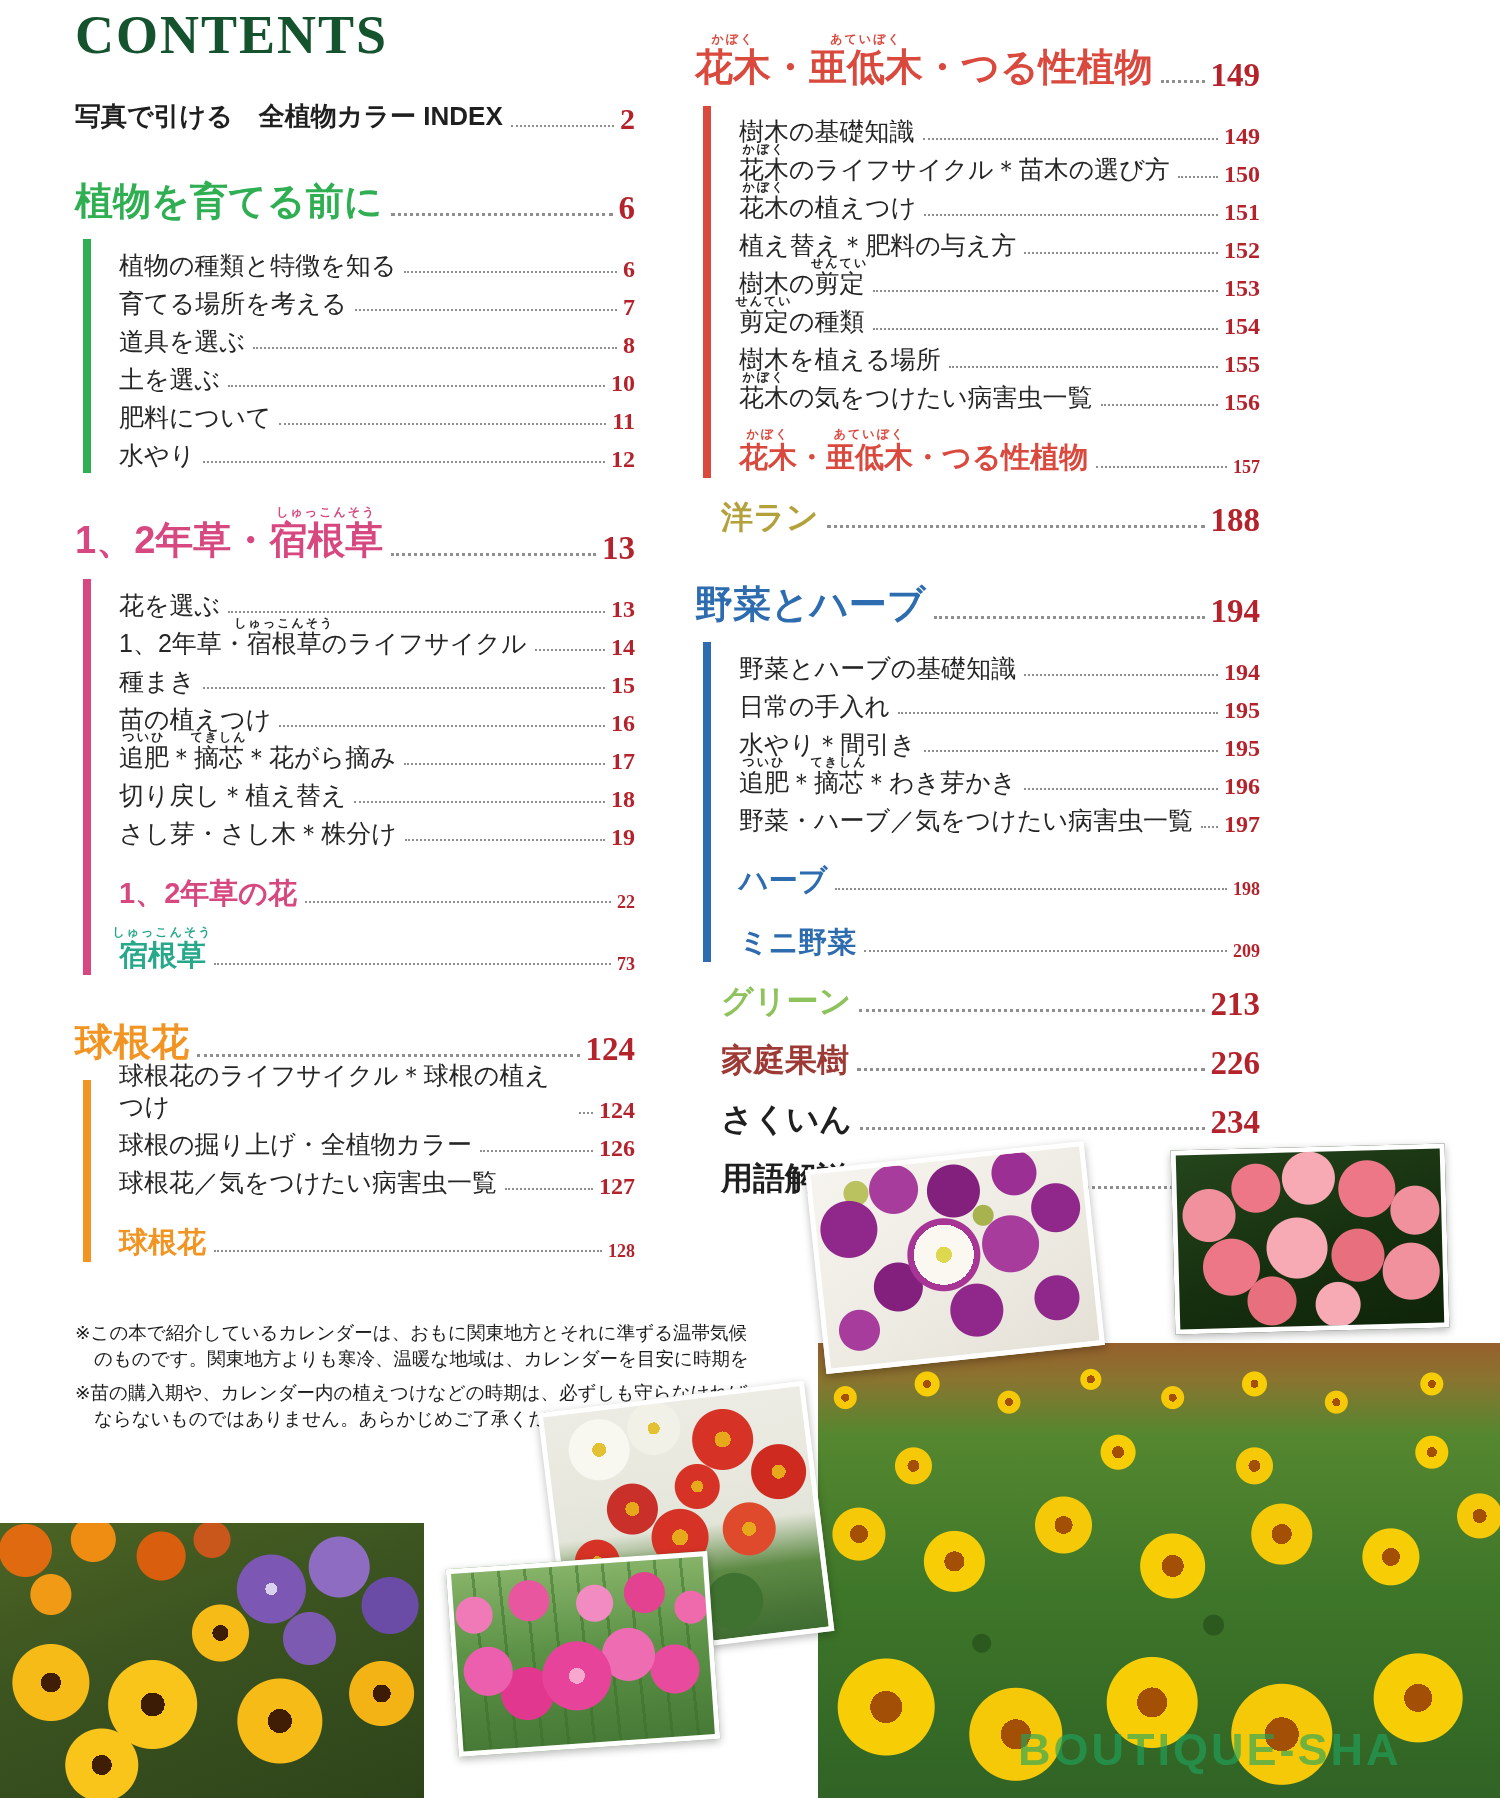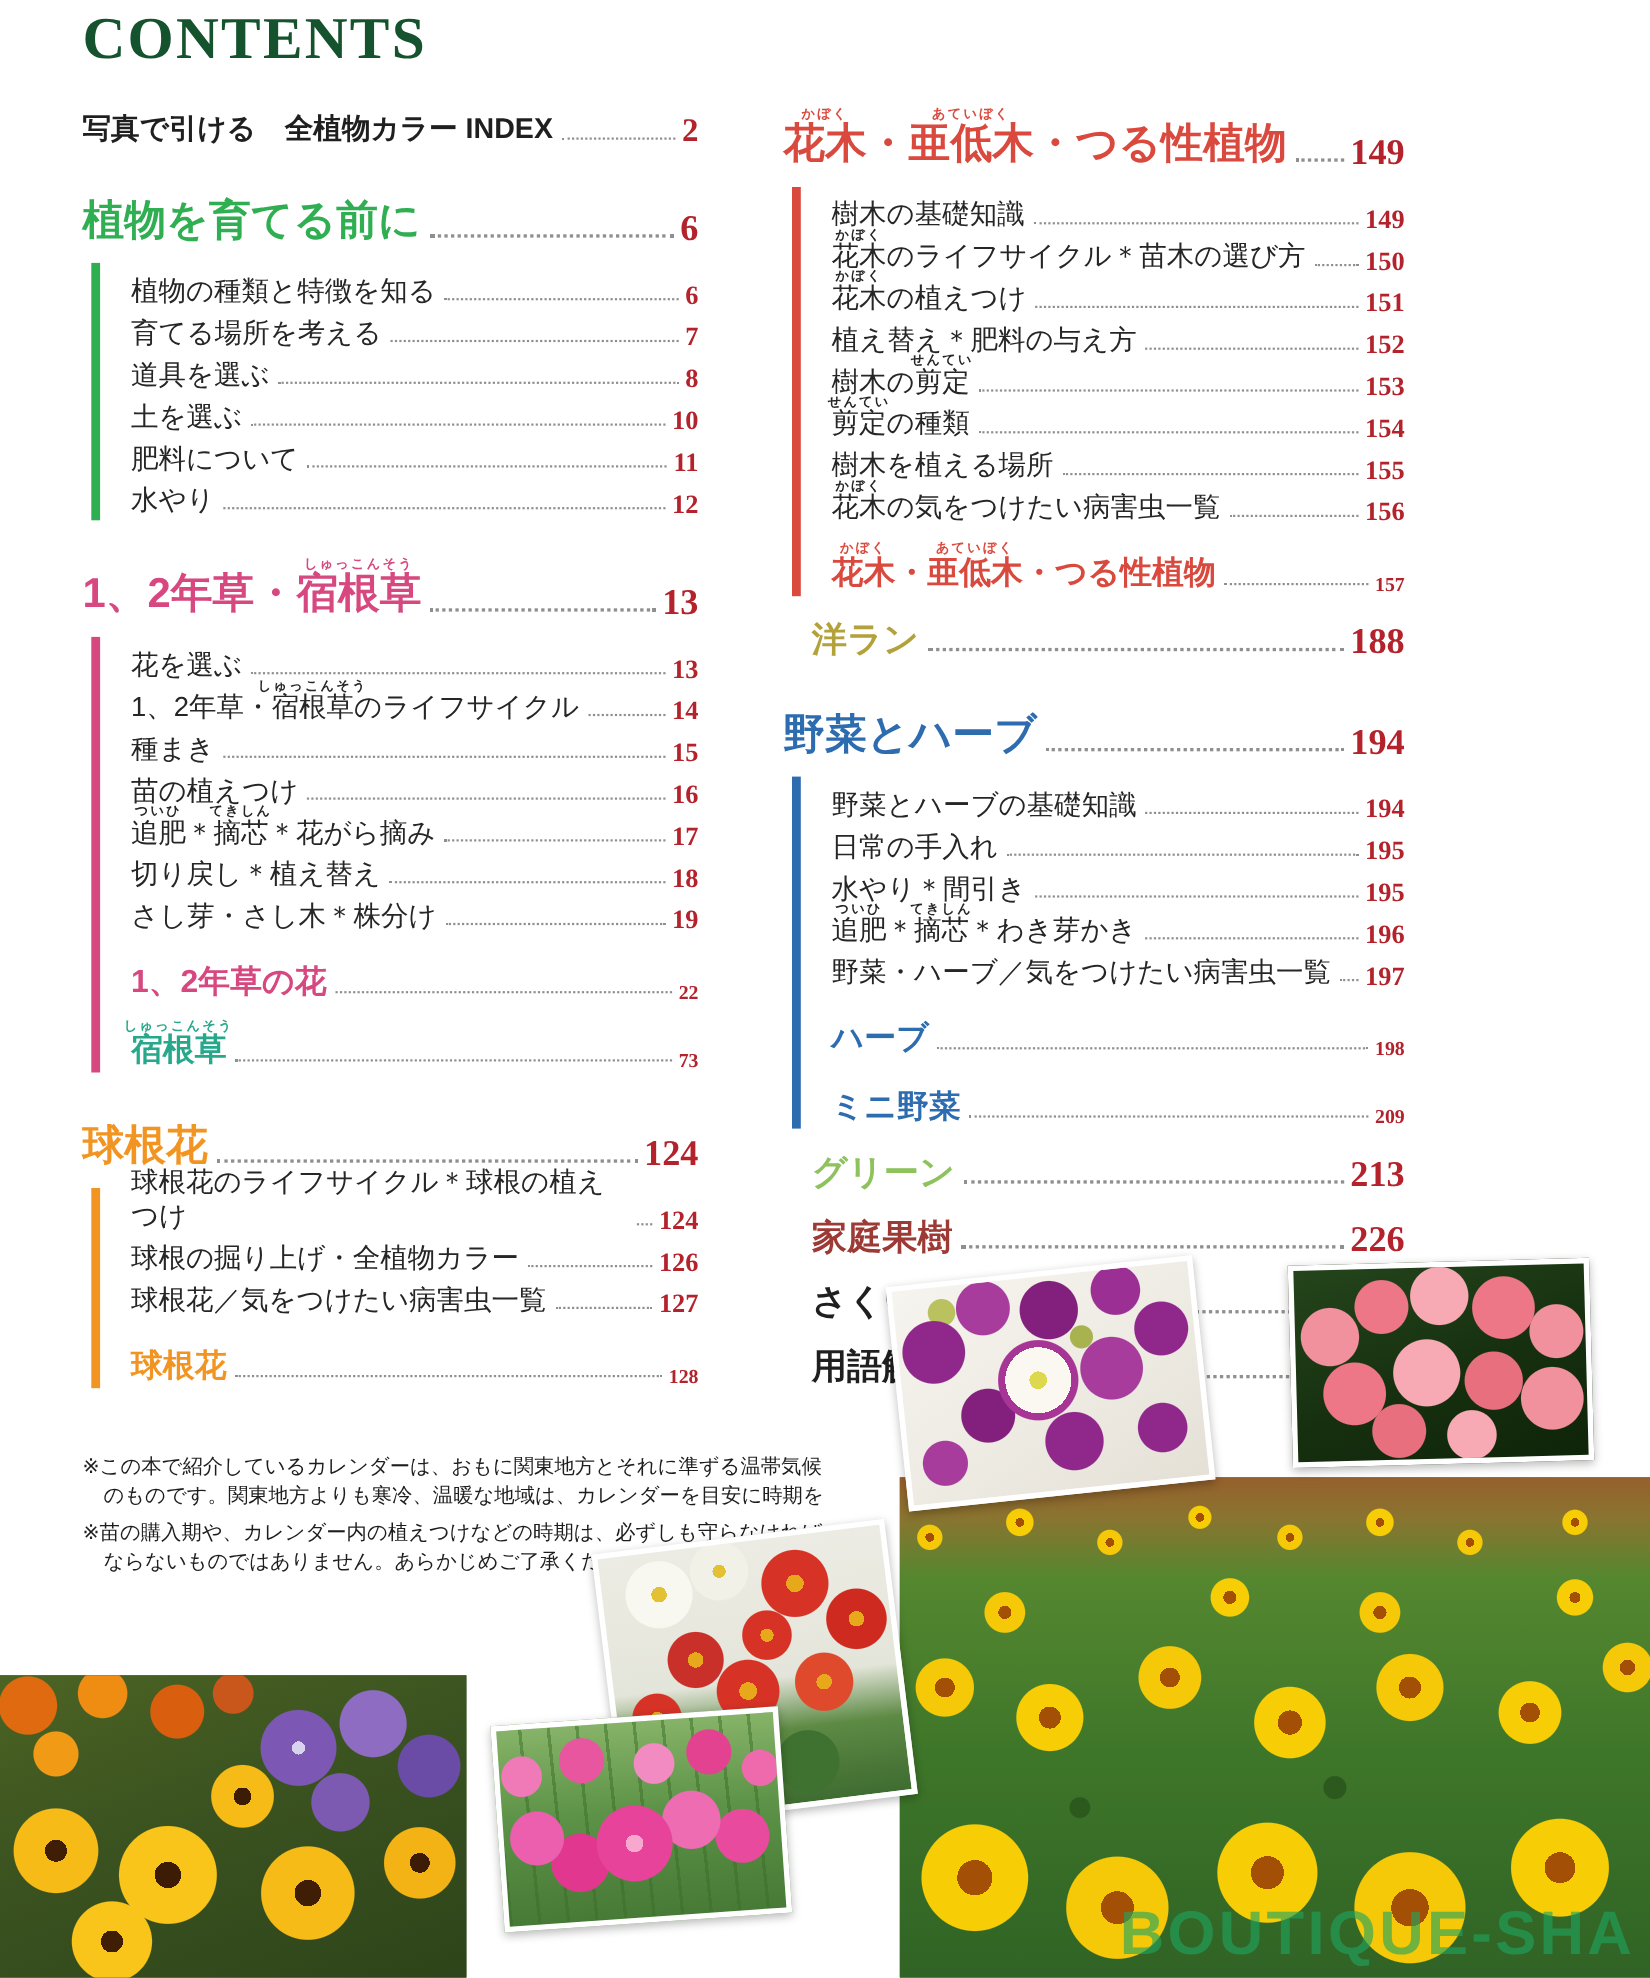--- a/index.html
+++ b/index.html
@@ -1,21 +1,21 @@
 <!DOCTYPE html>
 <html><head>
 <meta charset="utf-8">
 <style>
   * { margin:0; padding:0; box-sizing:border-box; }
   html,body { width:1500px; height:1798px; background:#ffffff; position:relative; overflow:hidden;
     font-family:"Liberation Sans","DejaVu Sans",sans-serif; }
 
   .col { position:absolute; top:0; }
   .col-left  { left:75px;  width:560px; }
-  .col-right { left:712px; width:565px; padding-top:64px; }
+  .col-right { left:695px; width:565px; }
 
   .contents-title { font-family:"Liberation Serif","DejaVu Serif",serif; font-weight:bold;
     font-size:54px; color:#14532d; letter-spacing:2px; margin-top:4px; }
 
   
   .row { display:flex; align-items:flex-end; }
   .row .dots { flex:1 1 auto; min-width:14px; border-bottom:3px dotted #8f8f8f; margin:0 6px 9px 8px; }
   .row .pg { flex:0 0 auto; font-family:"Liberation Serif","DejaVu Serif",serif; font-weight:bold;
     color:#b4232c; line-height:1; }
 
@@ -165,21 +165,21 @@
       radial-gradient(circle at 28% 13%, #a34f06 0 4px,  #f6c908 4px 11px,  rgba(0,0,0,0) 12px),
       radial-gradient(circle at 40% 8%,  #a34f06 0 4px,  #f7ce06 4px 10px,  rgba(0,0,0,0) 11px),
       radial-gradient(circle at 52% 12%, #a34f06 0 4px,  #f6c908 4px 11px,  rgba(0,0,0,0) 12px),
       radial-gradient(circle at 64% 9%,  #a34f06 0 4px,  #f7ce06 4px 12px,  rgba(0,0,0,0) 13px),
       radial-gradient(circle at 76% 13%, #a34f06 0 4px,  #f6c908 4px 11px,  rgba(0,0,0,0) 12px),
       radial-gradient(circle at 90% 9%,  #a34f06 0 4px,  #f7ce06 4px 11px,  rgba(0,0,0,0) 12px),
       radial-gradient(circle at 58% 62%, #2c5a1e 0 10px, rgba(0,0,0,0) 11px),
       radial-gradient(circle at 24% 66%, #2c5a1e 0 9px,  rgba(0,0,0,0) 10px),
       linear-gradient(180deg, #96602c 0%, #8a7430 8%, #55872f 20%, #3e7629 55%, #306325 100%); }
 
-  .watermark { position:absolute; left:1018px; top:1724px; z-index:5; font-size:56px; font-weight:bold;
+  .watermark { position:absolute; left:1018px; top:1724px; z-index:5; font-size:45px; font-weight:bold;
     letter-spacing:3px; color:rgba(30,165,95,0.62); }
 </style>
 </head>
 <body>
 
 <div class="col col-left">
   <h1 class="contents-title">CONTENTS</h1>
 
   <div class="row index-row">
     <span class="lbl">写真で引ける　全植物カラー INDEX</span>

